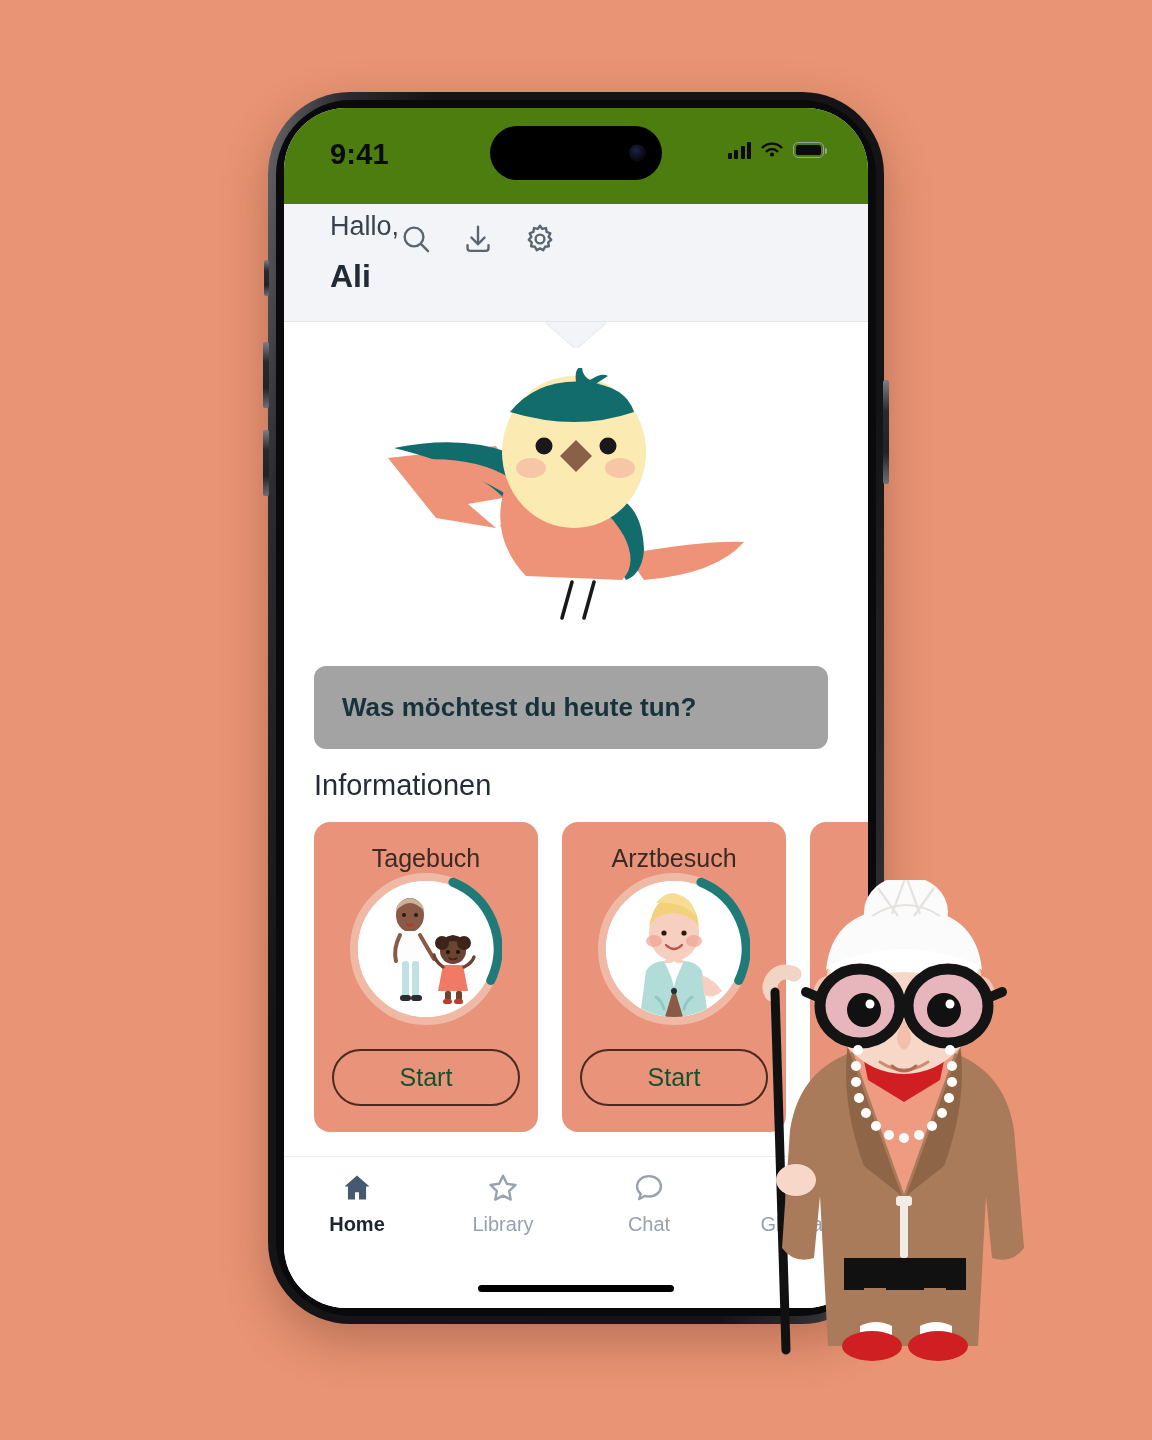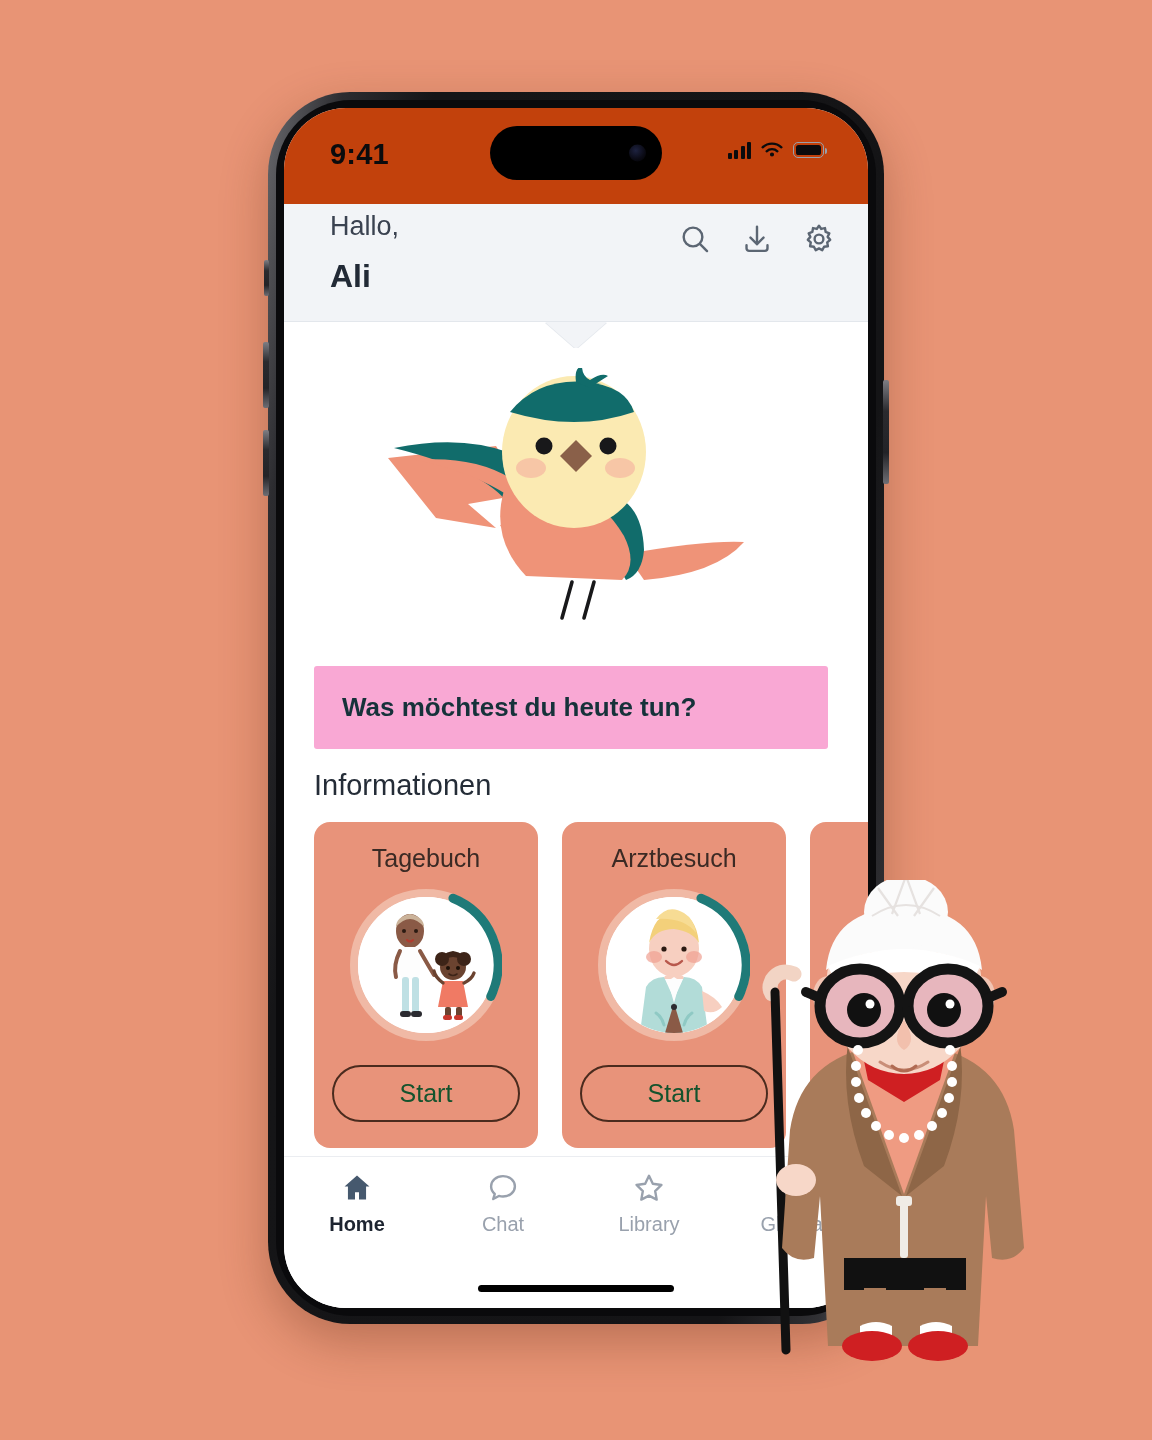--- a/index.html
+++ b/index.html
@@ -40,21 +40,21 @@
     border-radius: 2px;
   }
   .btn-silent { left: -4px; top: 168px;  width: 5px; height: 36px; }
   .btn-volup  { left: -5px; top: 250px;  width: 6px; height: 66px; }
   .btn-voldn  { left: -5px; top: 338px;  width: 6px; height: 66px; }
   .btn-power  { right: -5px; top: 288px; width: 6px; height: 104px; }
 
   
   .statusbar {
     position: relative; height: 96px;
-    background: #c2410c;
+    background: #4d7c0f;
     display: flex; align-items: flex-start; justify-content: space-between;
     padding: 30px 44px 0 46px;
     text-align: right;
   }
   .clock { font-size: 29px; font-weight: 700; color: #0b0b0d; letter-spacing: .2px; }
   .dynamic-island {
     position: absolute; left: 50%; top: 18px; transform: translateX(-50%);
     width: 172px; height: 54px; background: #000; border-radius: 28px;
   }
   .di-cam {
@@ -74,21 +74,21 @@
   .battery::after {
     content:""; position:absolute; right:-4px; top:5px; width:2.4px; height:6px;
     background:#9aa0aa; border-radius:0 2px 2px 0;
   }
   .battery i { display:block; width:100%; height:100%; background:#0b0b0d; border-radius:2.6px; }
 
   
   .app-header {
     background: #f2f4f7;
     padding: 6px 32px 26px 46px;
-    display: flex; align-items: flex-start; justify-content: space-between;
+    display: flex; align-items: flex-start; justify-content: flex-start;
     position: relative;
   }
   .greet-small { font-size: 27px; color: #3a4250; line-height: 1.22; }
   .greet-name  { font-size: 32px; color: #222a36; font-weight: 700; line-height: 1.22; margin-top: 14px; }
   .header-icons { display: flex; align-items: center; gap: 28px; padding-top: 12px; }
   .hicon { width: 34px; height: 34px; color: #5c6673; cursor: pointer; }
   .hicon svg { display: block; width: 100%; height: 100%; }
   
   .header-tail {
     position: relative; height: 26px; background: #ffffff;
@@ -107,39 +107,39 @@
   
   .content { background:#fff; position: relative; }
 
   
   .bird-stage { height: 312px; position: relative; }
   .bird-stage svg { position:absolute; left:50%; top:20px; transform:translateX(-50%); }
 
   
   .bubble {
     margin: 6px 40px 0 30px;
-    background: #f9a8d4; border-radius: 3px;
+    background: #a3a3a3; border-radius: 12px;
     padding: 26px 28px;
     font-size: 26px; font-weight: 700; color: #16323a;
   }
 
   
   .section-title {
     margin: 20px 0 20px 30px;
     font-size: 29px; color: #242c37;
   }
 
   
   .cards { display: flex; gap: 24px; padding-left: 30px; }
   .card {
     background: #e8937a; border-radius: 16px;
     width: 224px; flex: 0 0 224px; padding: 22px 18px 26px;
     display: flex; flex-direction: column; align-items: center;
   }
-  .card-title { font-size: 25px; color: #3b2a24; margin-bottom: 16px; }
+  .card-title { font-size: 25px; color: #3b2a24; margin-bottom: 0; }
   .avatar-ring {
     width: 152px; height: 152px; border-radius: 50%;
     border: 8px solid #f0b9a5; background: #fff;
     position: relative; display:flex; align-items:flex-end; justify-content:center;
     overflow: visible;
   }
   .avatar-clip {
     position:absolute; inset:0; border-radius:50%; overflow:hidden;
     display:flex; align-items:flex-end; justify-content:center; background:#fff;
   }
@@ -358,29 +358,29 @@
 
     <div class="tabbar">
       <div class="tab active">
         <svg viewBox="0 0 24 24">
           <path d="M12 3.2L3.2 11h2.4v9.2h5V15h2.8v5.2h5V11h2.4z" fill="#46596e"></path>
         </svg>
         <span class="tab-label">Home</span>
       </div>
       <div class="tab">
         <svg viewBox="0 0 24 24" fill="none" stroke="#99a1ad" stroke-width="1.7" stroke-linejoin="round">
-          <path d="M12 3.6c4.8 0 8.4 3.2 8.4 7.2s-3.6 7.2-8.4 7.2c-1 0-2-.14-2.9-.4l-4 2.2 1.1-3.6A7 7 0 013.6 10.8C3.6 6.8 7.2 3.6 12 3.6z"></path>
-        </svg>
-        <span class="tab-label">Chat</span>
+          <path d="M12 3.4l2.7 5.6 6.1.85-4.45 4.3 1.08 6.05L12 17.4l-5.43 2.8 1.08-6.05L3.2 9.85l6.1-.85z"></path>
+        </svg>
+        <span class="tab-label">Library</span>
       </div>
       <div class="tab">
         <svg viewBox="0 0 24 24" fill="none" stroke="#99a1ad" stroke-width="1.7" stroke-linejoin="round">
-          <path d="M12 3.4l2.7 5.6 6.1.85-4.45 4.3 1.08 6.05L12 17.4l-5.43 2.8 1.08-6.05L3.2 9.85l6.1-.85z"></path>
-        </svg>
-        <span class="tab-label">Library</span>
+          <path d="M12 3.6c4.8 0 8.4 3.2 8.4 7.2s-3.6 7.2-8.4 7.2c-1 0-2-.14-2.9-.4l-4 2.2 1.1-3.6A7 7 0 013.6 10.8C3.6 6.8 7.2 3.6 12 3.6z"></path>
+        </svg>
+        <span class="tab-label">Chat</span>
       </div>
       <div class="tab">
         <svg viewBox="0 0 24 24" fill="none" stroke="#99a1ad" stroke-width="1.7" stroke-linejoin="round">
           <path d="M12 6.6S10 4.6 4 4.6v12.8c6 0 8 2 8 2s2-2 8-2V4.6c-6 0-8 2-8 2z"></path>
           <path d="M12 6.6v14.8"></path>
         </svg>
         <span class="tab-label">Glossar</span>
       </div>
       <div class="home-indicator"></div>
     </div>

